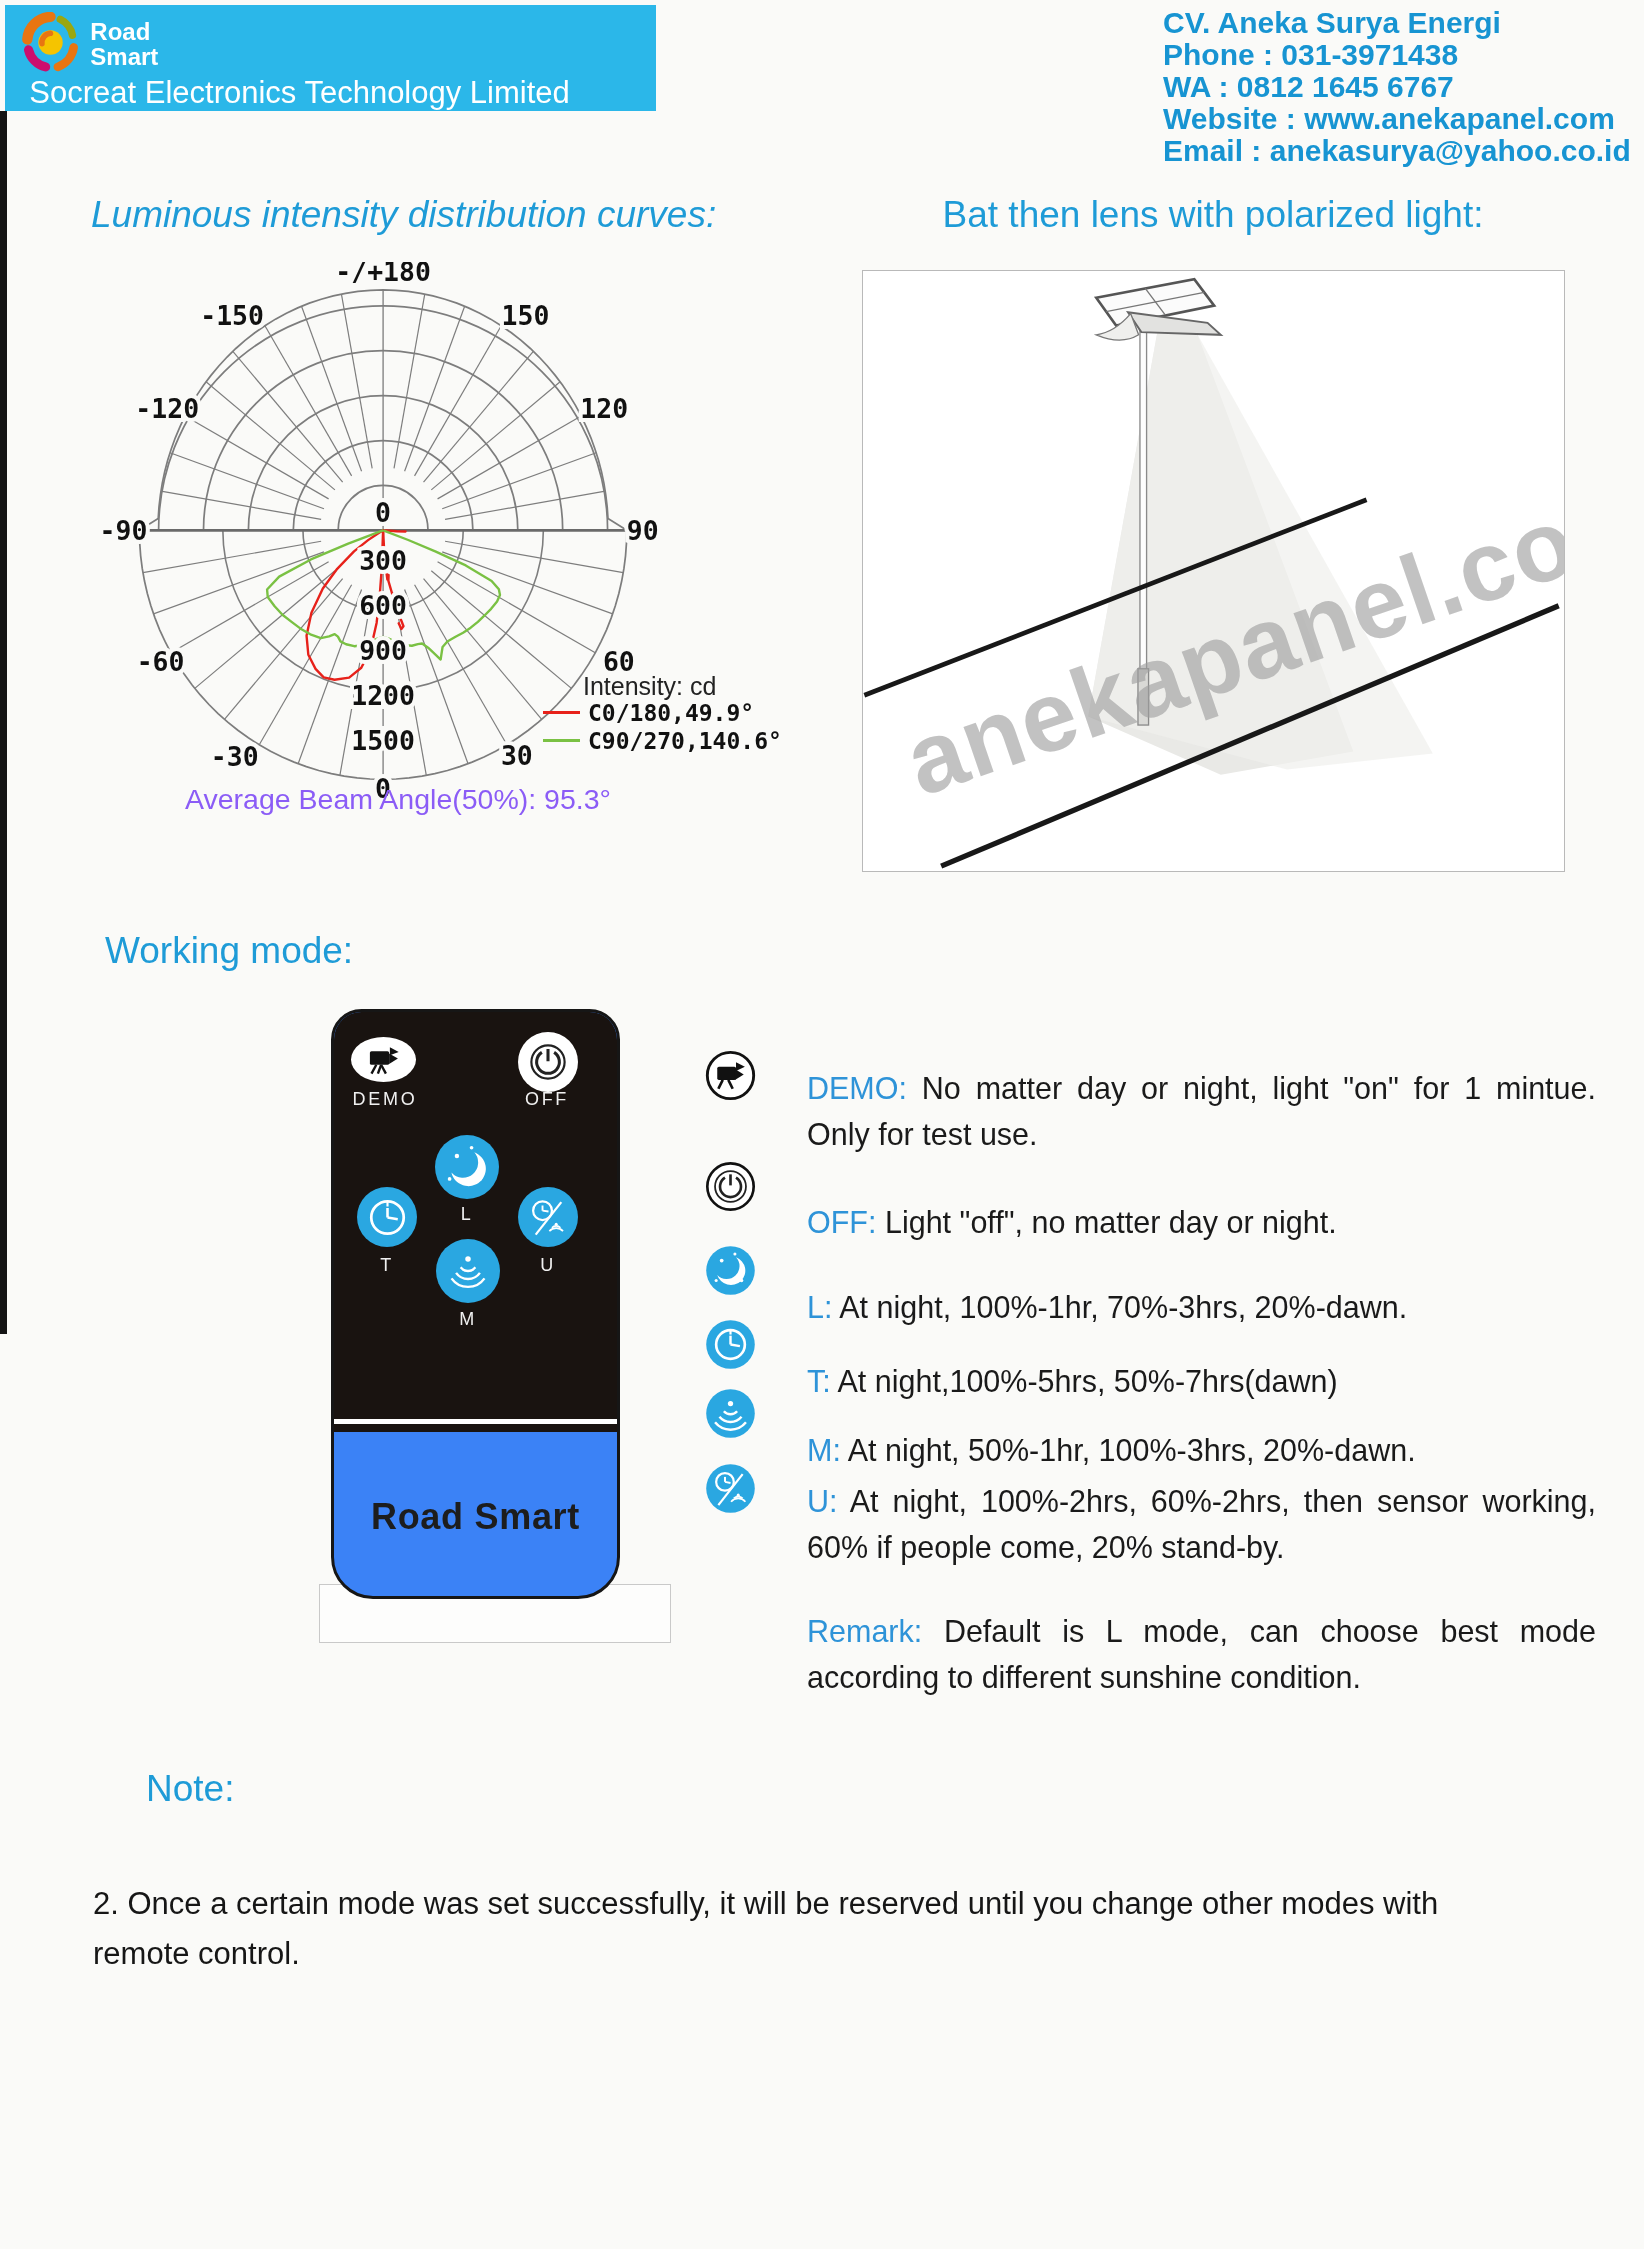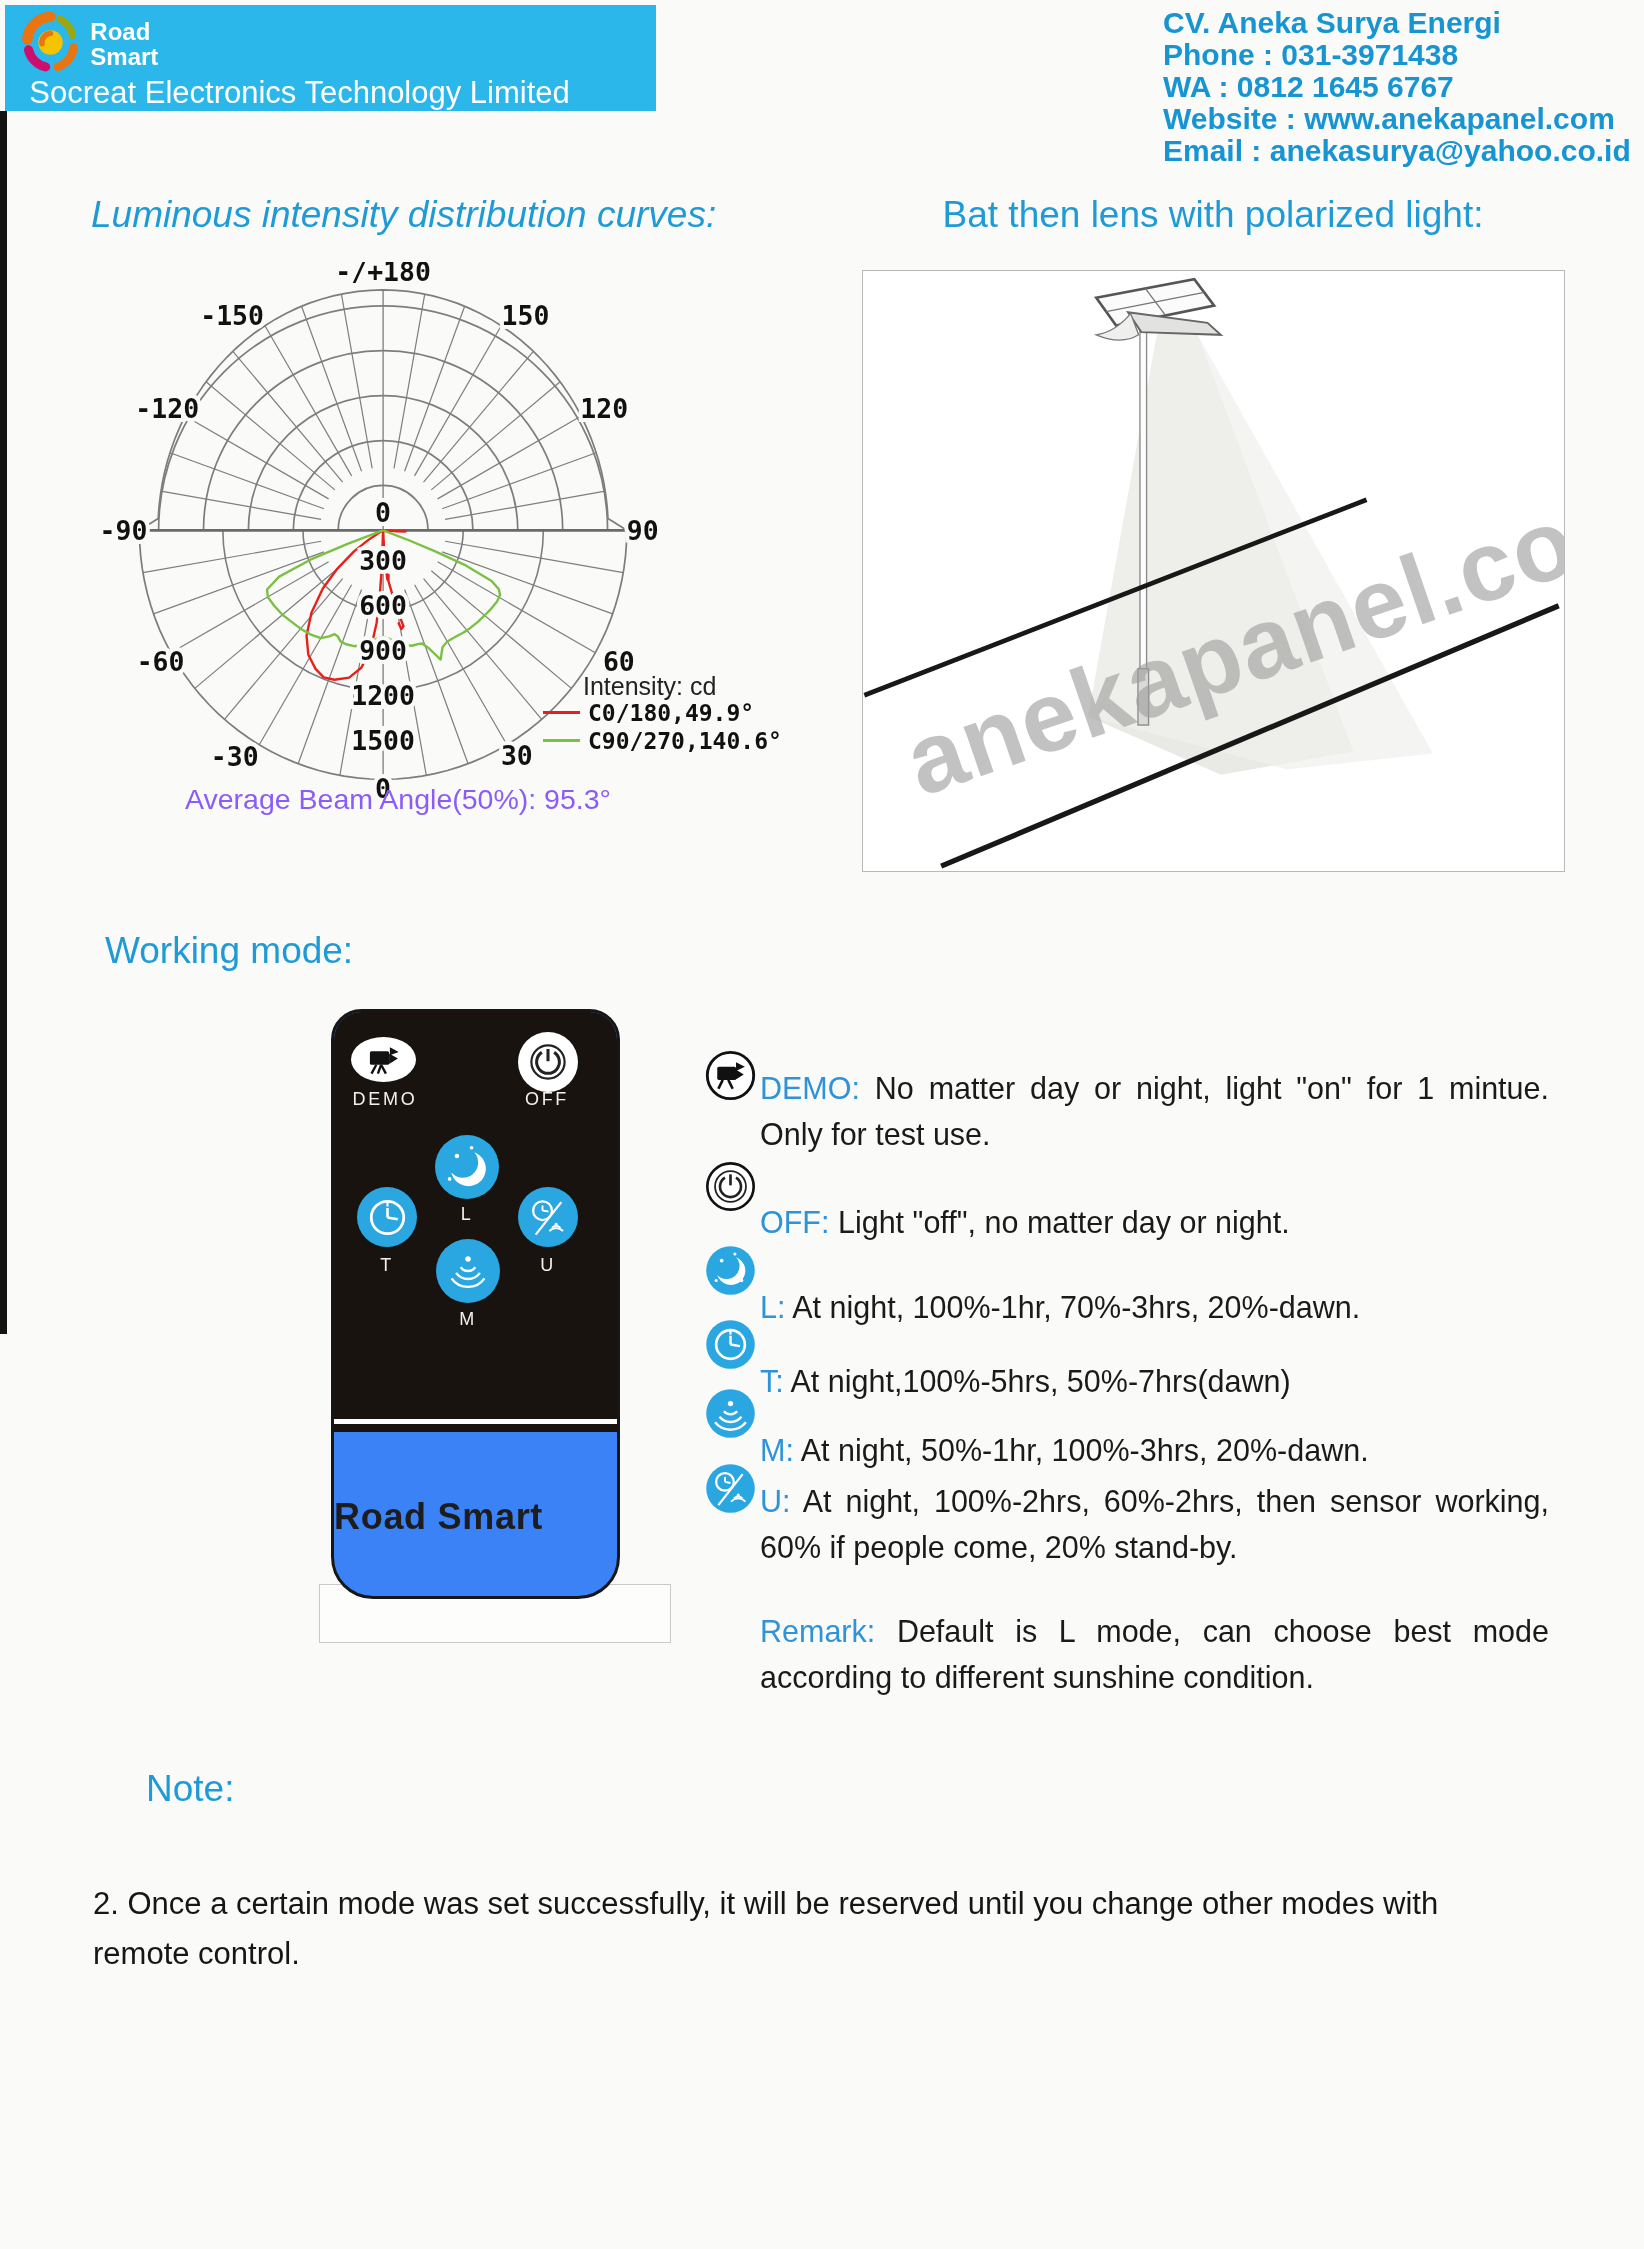--- a/index.html
+++ b/index.html
@@ -41,24 +41,24 @@
   .remote{left:331px;top:1009px;width:289px;height:590px;background:#3b82f6;border:3.3px solid #161616;
           border-radius:30.5px 30.5px 42px 42px;overflow:hidden;box-sizing:border-box;}
   .remote-top{width:100%;height:407px;background:#191310;}
   .remote-divider{width:100%;height:5.3px;background:#fff;}
   .remote-band{width:100%;height:8px;background:#191310;}
   .rbtn{position:absolute;display:flex;align-items:center;justify-content:center;}
   .rbtn-ellipse{width:65px;height:45px;background:#fff;border-radius:50%;}
   .rbtn-circle{width:60px;height:60px;background:#fff;border-radius:50%;}
   .rbtn-blue{background:#2aa7e1;border-radius:50%;}
   .rlabel{position:absolute;color:#f0f0f0;font-size:18px;letter-spacing:2.7px;text-align:center;transform:translateX(-50%);}
-  .brand{position:absolute;left:0;top:484px;width:100%;text-align:left;font-size:36px;font-weight:600;color:#1d1d1d;letter-spacing:0.7px;}
+  .brand{position:absolute;left:0;top:484px;width:100%;text-align:center;font-size:36px;font-weight:600;color:#1d1d1d;letter-spacing:0.7px;}
   
   .mode-icon{position:absolute;left:704px;width:53px;height:53px;}
-  .mode-text{position:absolute;left:760px;width:789px;font-size:30.5px;line-height:46px;text-align:justify;color:#1a1a1a;}
+  .mode-text{position:absolute;left:807px;width:789px;font-size:30.5px;line-height:46px;text-align:justify;color:#1a1a1a;}
   .mode-key{color:#2e93d8;}
   .no-just{text-align:left;}
   
   .note-text{left:93px;top:1879px;width:1405px;font-size:31px;line-height:50px;color:#161616;}
   .note-text p{margin:0;}
 </style>
 </head>
 <body>
 
 <div class="abs header-bar">

